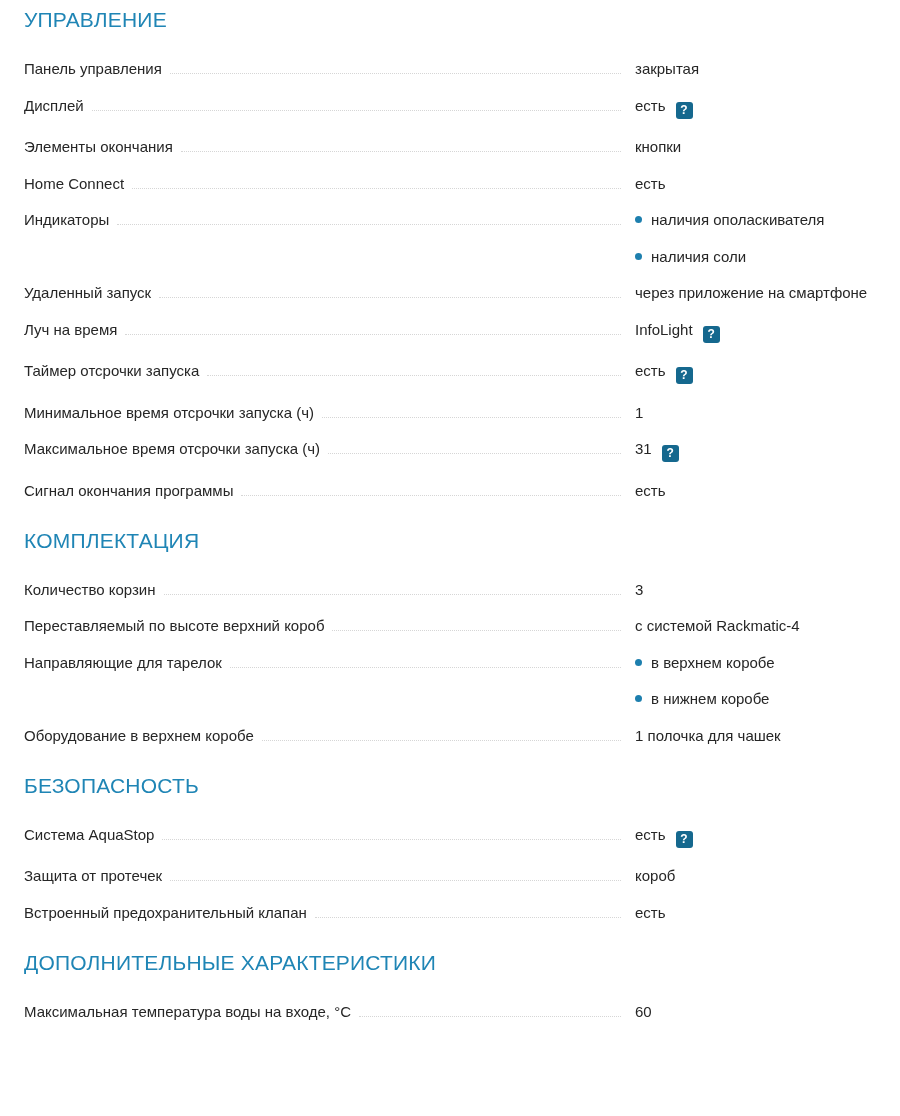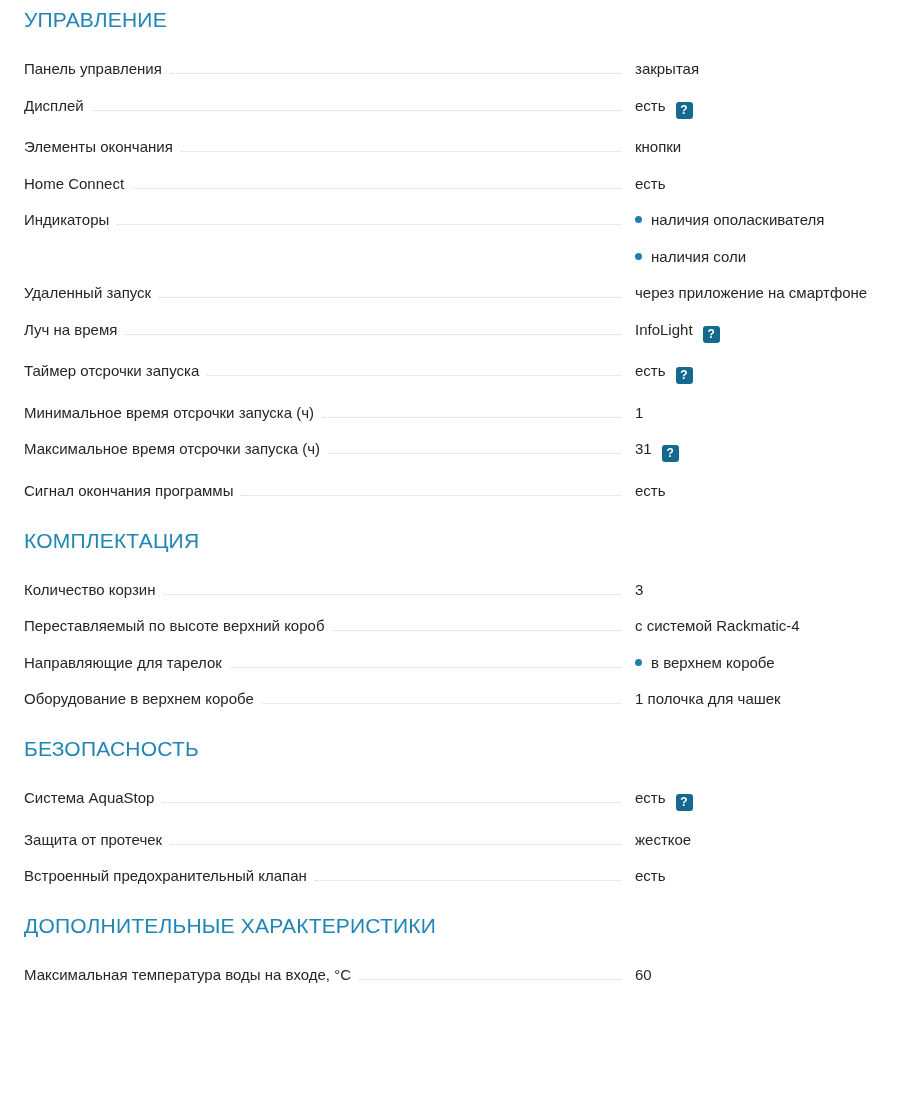--- a/index.html
+++ b/index.html
@@ -181,20 +181,21 @@
         <div class="leader"></div>
         <div class="row-value">
           <div class="value-line"><span class="value-text">с системой Rackmatic-4</span></div>
         </div>
       </div>
       <div class="spec-row">
         <div class="row-label">Направляющие для тарелок</div>
         <div class="leader"></div>
         <div class="row-value">
           <div class="value-line"><span class="bullet"></span><span class="value-text">в верхнем коробе</span></div>
+          <div class="value-line"><span class="bullet"></span><span class="value-text">в нижнем коробе</span></div>
         </div>
       </div>
       <div class="spec-row">
         <div class="row-label">Оборудование в верхнем коробе</div>
         <div class="leader"></div>
         <div class="row-value">
           <div class="value-line"><span class="value-text">1 полочка для чашек</span></div>
         </div>
       </div>
     </section>
@@ -204,21 +205,21 @@
         <div class="row-label">Система AquaStop</div>
         <div class="leader"></div>
         <div class="row-value">
           <div class="value-line"><span class="value-text">есть</span><span class="help">?</span></div>
         </div>
       </div>
       <div class="spec-row">
         <div class="row-label">Защита от протечек</div>
         <div class="leader"></div>
         <div class="row-value">
-          <div class="value-line"><span class="value-text">жесткое</span></div>
+          <div class="value-line"><span class="value-text">короб</span></div>
         </div>
       </div>
       <div class="spec-row">
         <div class="row-label">Встроенный предохранительный клапан</div>
         <div class="leader"></div>
         <div class="row-value">
           <div class="value-line"><span class="value-text">есть</span></div>
         </div>
       </div>
     </section>

